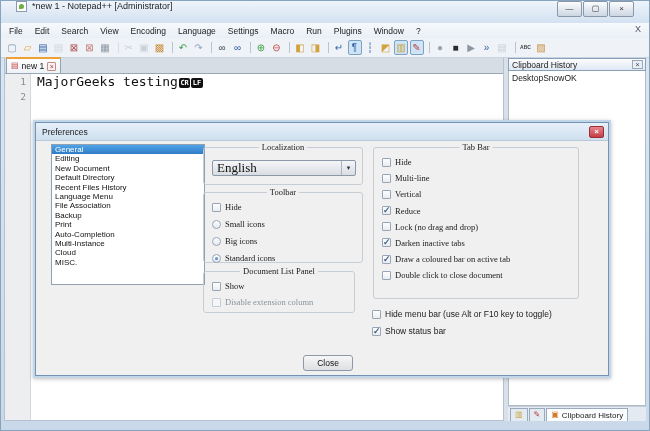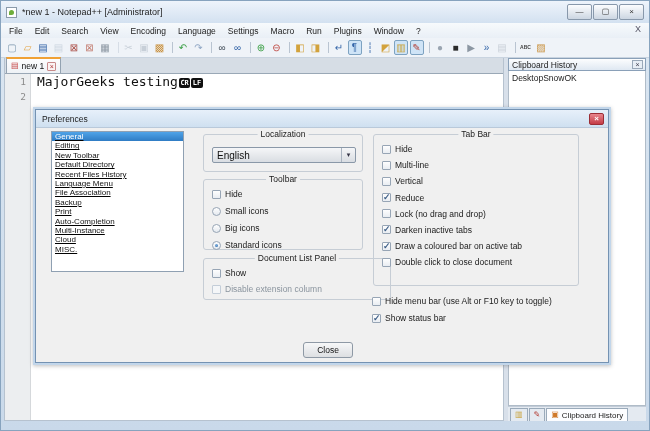--- a/index.html
+++ b/index.html
@@ -4,21 +4,21 @@
 <style>
   * { margin:0; padding:0; box-sizing:border-box; }
   html,body { background:#555; }
   body { font-family:"Liberation Sans", sans-serif; }
   #win{
     position:relative; width:650px; height:431px; overflow:hidden;
     background:linear-gradient(#dce7f2,#c9d9ea);
     border:1px solid #87a3be;
   }
   
-  .titlebar{height:22px; padding:0 5px; display:flex; align-items:center; gap:5px;
+  .titlebar{height:22px; padding:0 15px; display:flex; gap:5px;
     background:linear-gradient(#eef4fb,#d3e1f0); }
   .appicon{width:11px;height:11px;background:#fff;border:1px solid #8a9aaa;position:relative;flex:none;}
   .appicon::after{content:"";position:absolute;inset:2px;background:#6fae3c;border-radius:50% 50% 50% 0;}
   .title{font-size:9px;color:#1e1e1e;flex:1;white-space:nowrap;overflow:hidden;}
   .wbtns{display:flex;gap:1px;}
   .wbtn{width:25px;height:16px;border:1px solid #8898ab;border-radius:2px;
     background:linear-gradient(#fcfdfe,#ccd6e2);display:flex;align-items:center;justify-content:center;
     font-size:8px;color:#333;line-height:1;}
   
   .menubar{height:15px;background:linear-gradient(#f7fafc,#e9eff6);display:flex;align-items:center;position:relative;padding-left:2px;}
@@ -60,44 +60,44 @@
     font-size:7px;color:#445;line-height:1;}
   .plist{flex:1;background:#fff;border:1px solid #b0bcc8;border-top:none;overflow:hidden;}
   .pitem{font-size:8.5px;color:#222;padding:2px 3px;}
   .ptabrow{height:15px;display:flex;align-items:flex-end;gap:1px;padding-left:2px;background:#e4eaf1;border-top:1px solid #c2ccd8;flex:none;}
   .ptab{height:13px;border:1px solid #9aaaba;border-bottom:none;background:#e4eaf1;
     display:flex;align-items:center;gap:3px;padding:0 4px;font-size:8px;color:#222;}
   .ptab.active{background:#fcfdff;}
   .ptab .pg{font-size:8px;line-height:1;}
   .plabel:empty{display:none;}
   
-  .dlgframe{position:absolute;left:32px;top:106px;width:578px;z-index:10;
+  .dlgframe{position:absolute;left:32px;top:119px;width:578px;z-index:10;
     border:2px solid #c2d6ea;box-shadow:0 1px 4px rgba(0,0,0,.25);}
   .dlg{border:1px solid #7492b2;background:#f0f0f0;}
   .dlgtitle{height:18px;background:linear-gradient(#e7f0fa,#cfe0f0);display:flex;align-items:center;
     padding:0 4px 0 6px;border-bottom:1px solid #b9c9da;}
   .dlgtitle .dtext{flex:1;font-size:8.5px;color:#1a1a1a;}
   .dclose{width:15px;height:12px;border:1px solid #9b2d35;border-radius:2px;
     background:linear-gradient(#e8858d,#c43c46);color:#fff;font-size:8px;font-weight:bold;
     display:flex;align-items:center;justify-content:center;line-height:1;}
   .dlgbody{position:relative;height:234px;}
-  .catlist{position:absolute;left:15px;top:3px;width:133px;height:141px;background:#fff;
-    border:1px solid #8fa0b2;overflow:hidden;text-decoration:underline;}
+  .catlist{position:absolute;left:15px;top:3px;width:154px;height:141px;background:#fff;
+    border:1px solid #8fa0b2;overflow:hidden;}
   .catitem{font-size:8px;line-height:9.4px;padding-left:3px;color:#111;white-space:nowrap;}
   .catitem.selected{background:linear-gradient(#4fa3e8,#2f7cc4);color:#fff;}
-  .grp{position:absolute;border:1px solid #c6cdd5;border-radius:3px;}
+  .grp{position:absolute;border:1px solid #c6cdd5;border-radius:3px;font-family:Liberation Serif, serif;}
   .grplabel{position:absolute;top:-6px;left:50%;transform:translateX(-50%);background:#f0f0f0;
     padding:0 3px;font-size:8.5px;color:#1a1a1a;white-space:nowrap;}
   .grp-loc{left:167px;top:6px;width:160px;height:38px;}
   .grp-tb{left:167px;top:51px;width:160px;height:71px;}
-  .grp-dlp{left:167px;top:130px;width:188px;height:42px;}
+  .grp-dlp{left:167px;top:130px;width:152px;height:42px;}
   .grp-tab{left:337px;top:6px;width:206px;height:152px;}
   .combo{position:absolute;left:8px;top:12px;width:144px;height:16px;border:1px solid #8a98a8;border-radius:2px;
     background:linear-gradient(#f5f6f8,#d9dde2);display:flex;align-items:center;}
-  .combo .cval{flex:1;font-size:10px;padding-left:4px;color:#111;}
+  .combo .cval{flex:1;font-size:13px;padding-left:4px;color:#111;}
   .combo .carw{width:14px;height:100%;border-left:1px solid #aab4c0;display:flex;align-items:center;justify-content:center;
     font-size:7px;color:#334;}
   .rows{position:absolute;left:8px;top:9px;right:4px;}
   .cbrow,.rbrow{display:flex;align-items:center;gap:4px;font-size:8.5px;color:#1a1a1a;height:10px;white-space:nowrap;}
   .grp-tb .cbrow,.grp-tb .rbrow{margin-bottom:7px;}
   .grp-dlp .cbrow{margin-bottom:6px;}
   .grp-tab .cbrow{margin-bottom:6.2px;}
   .cb{width:9px;height:9px;border:1px solid #97a5b5;background:linear-gradient(#fefefe,#e9edf2);
     position:relative;flex:none;border-radius:1px;}
   .cbrow.checked .cb::after{content:"✓";position:absolute;left:0px;top:-2px;font-size:9px;color:#3e5f87;font-weight:bold;}
@@ -353,21 +353,21 @@
         <span class="dclose">×</span>
       </div>
       <div class="dlgbody">
 
         <div class="catlist">
 
             <div class="catitem selected">General</div>
 
             <div class="catitem">Editing</div>
 
-            <div class="catitem">New Toolbar</div>
+            <div class="catitem">New Document</div>
 
             <div class="catitem">Default Directory</div>
 
             <div class="catitem">Recent Files History</div>
 
             <div class="catitem">Language Menu</div>
 
             <div class="catitem">File Association</div>
 
 

